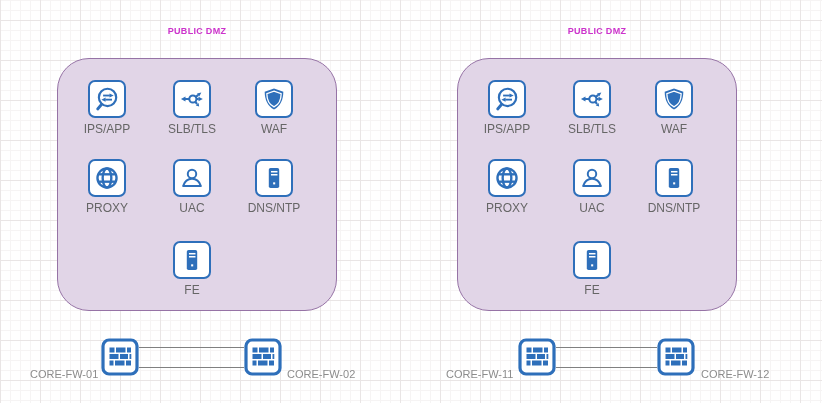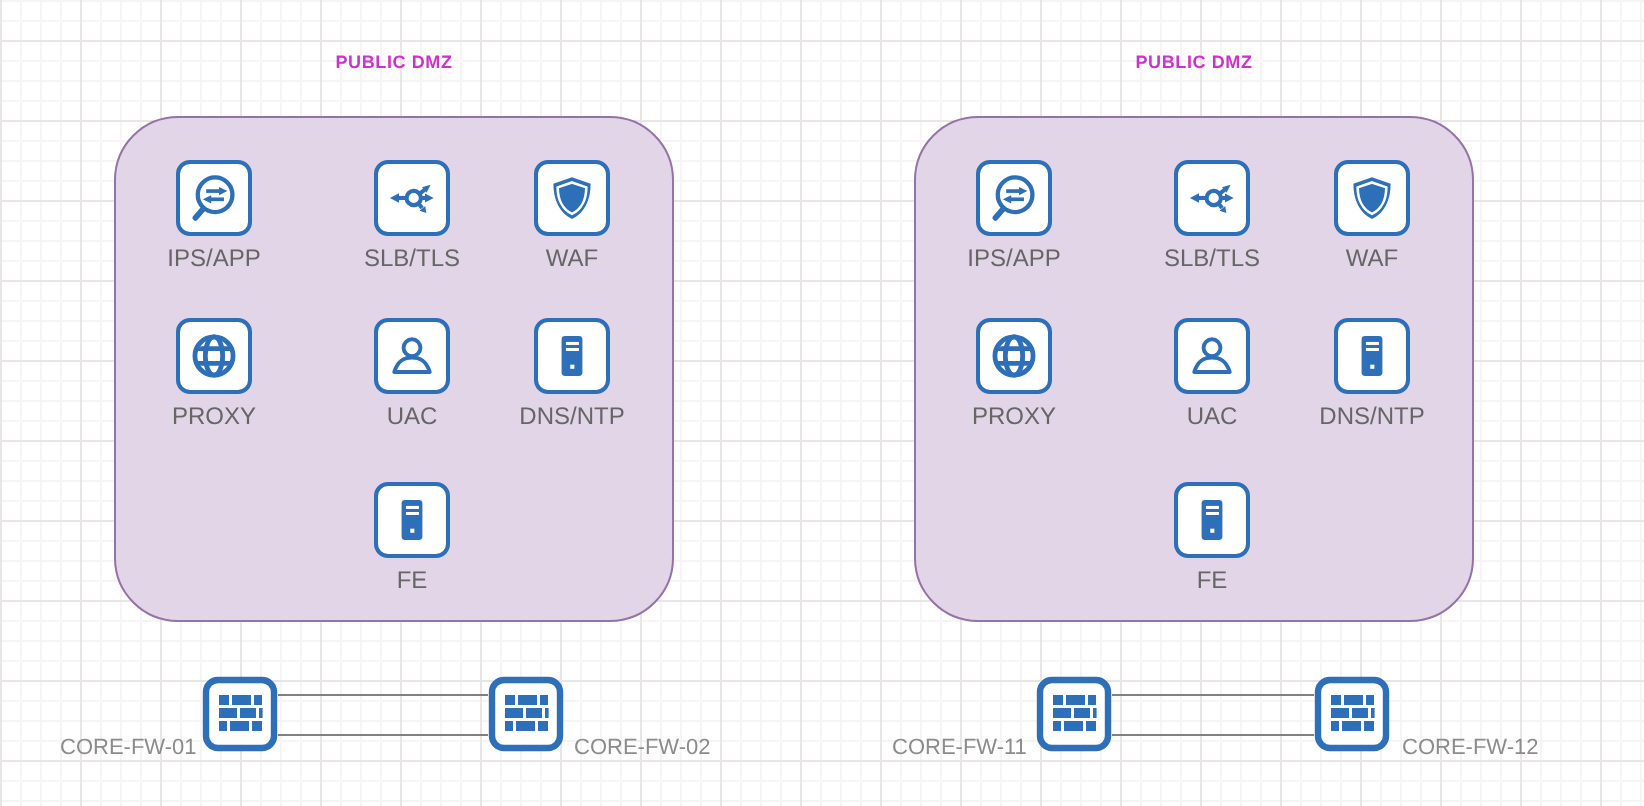--- a/index.html
+++ b/index.html
@@ -30,21 +30,21 @@
     border:1px solid #9673A6;
     border-radius:32px;
     box-sizing:border-box;
   }
   .zone1{left:57px}
   .zone1-label{left:57px}
   .zone2{left:457px}
   .zone2-label{left:457px}
 
   .node{position:absolute;width:64px;text-align:center;}
-  .c1{left:17px}.c2{left:116px}.c3{left:196px}
+  .c1{left:17px}.c2{left:102px}.c3{left:184px}
   .r1{top:21px}.r2{top:100px}.r3{top:182px}
   .icon-box{
     width:38px;height:38px;margin:0 auto;
     background:#ffffff;
     border:2.5px solid #2E6FBA;
     border-radius:7px;
     box-sizing:border-box;
     display:flex;align-items:center;justify-content:center;
   }
   .ic{width:26px;height:26px;display:block;}

